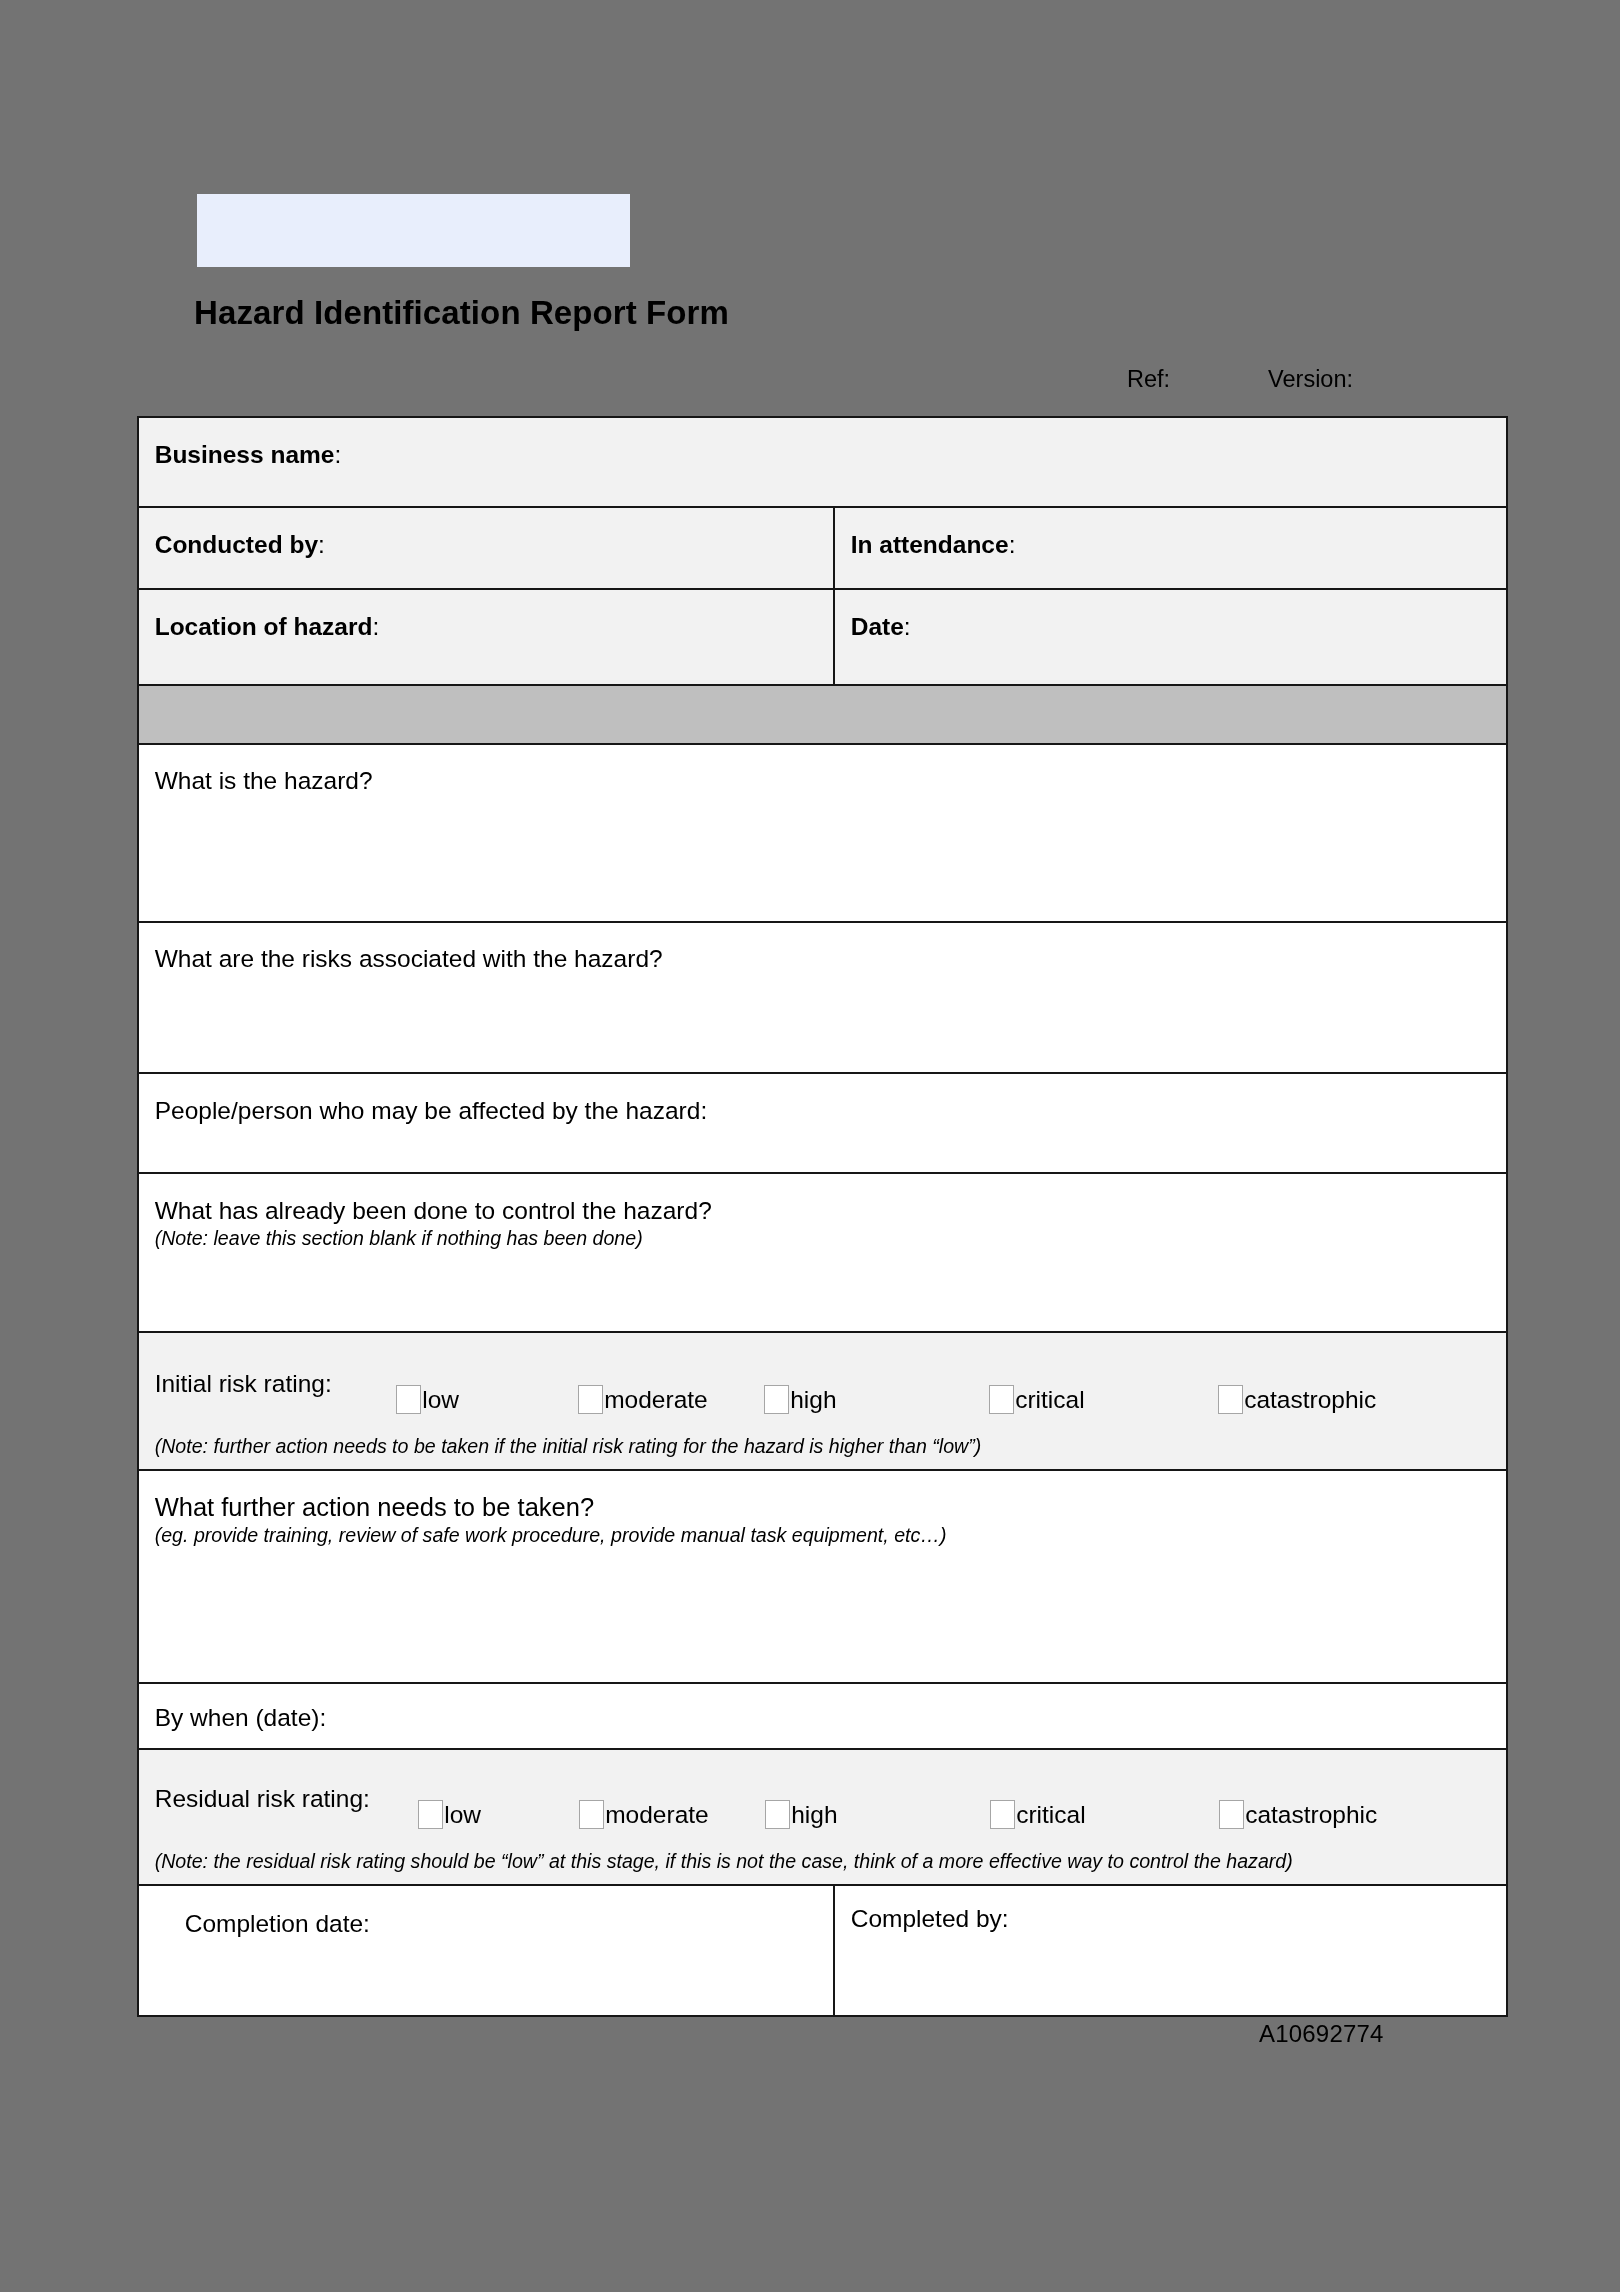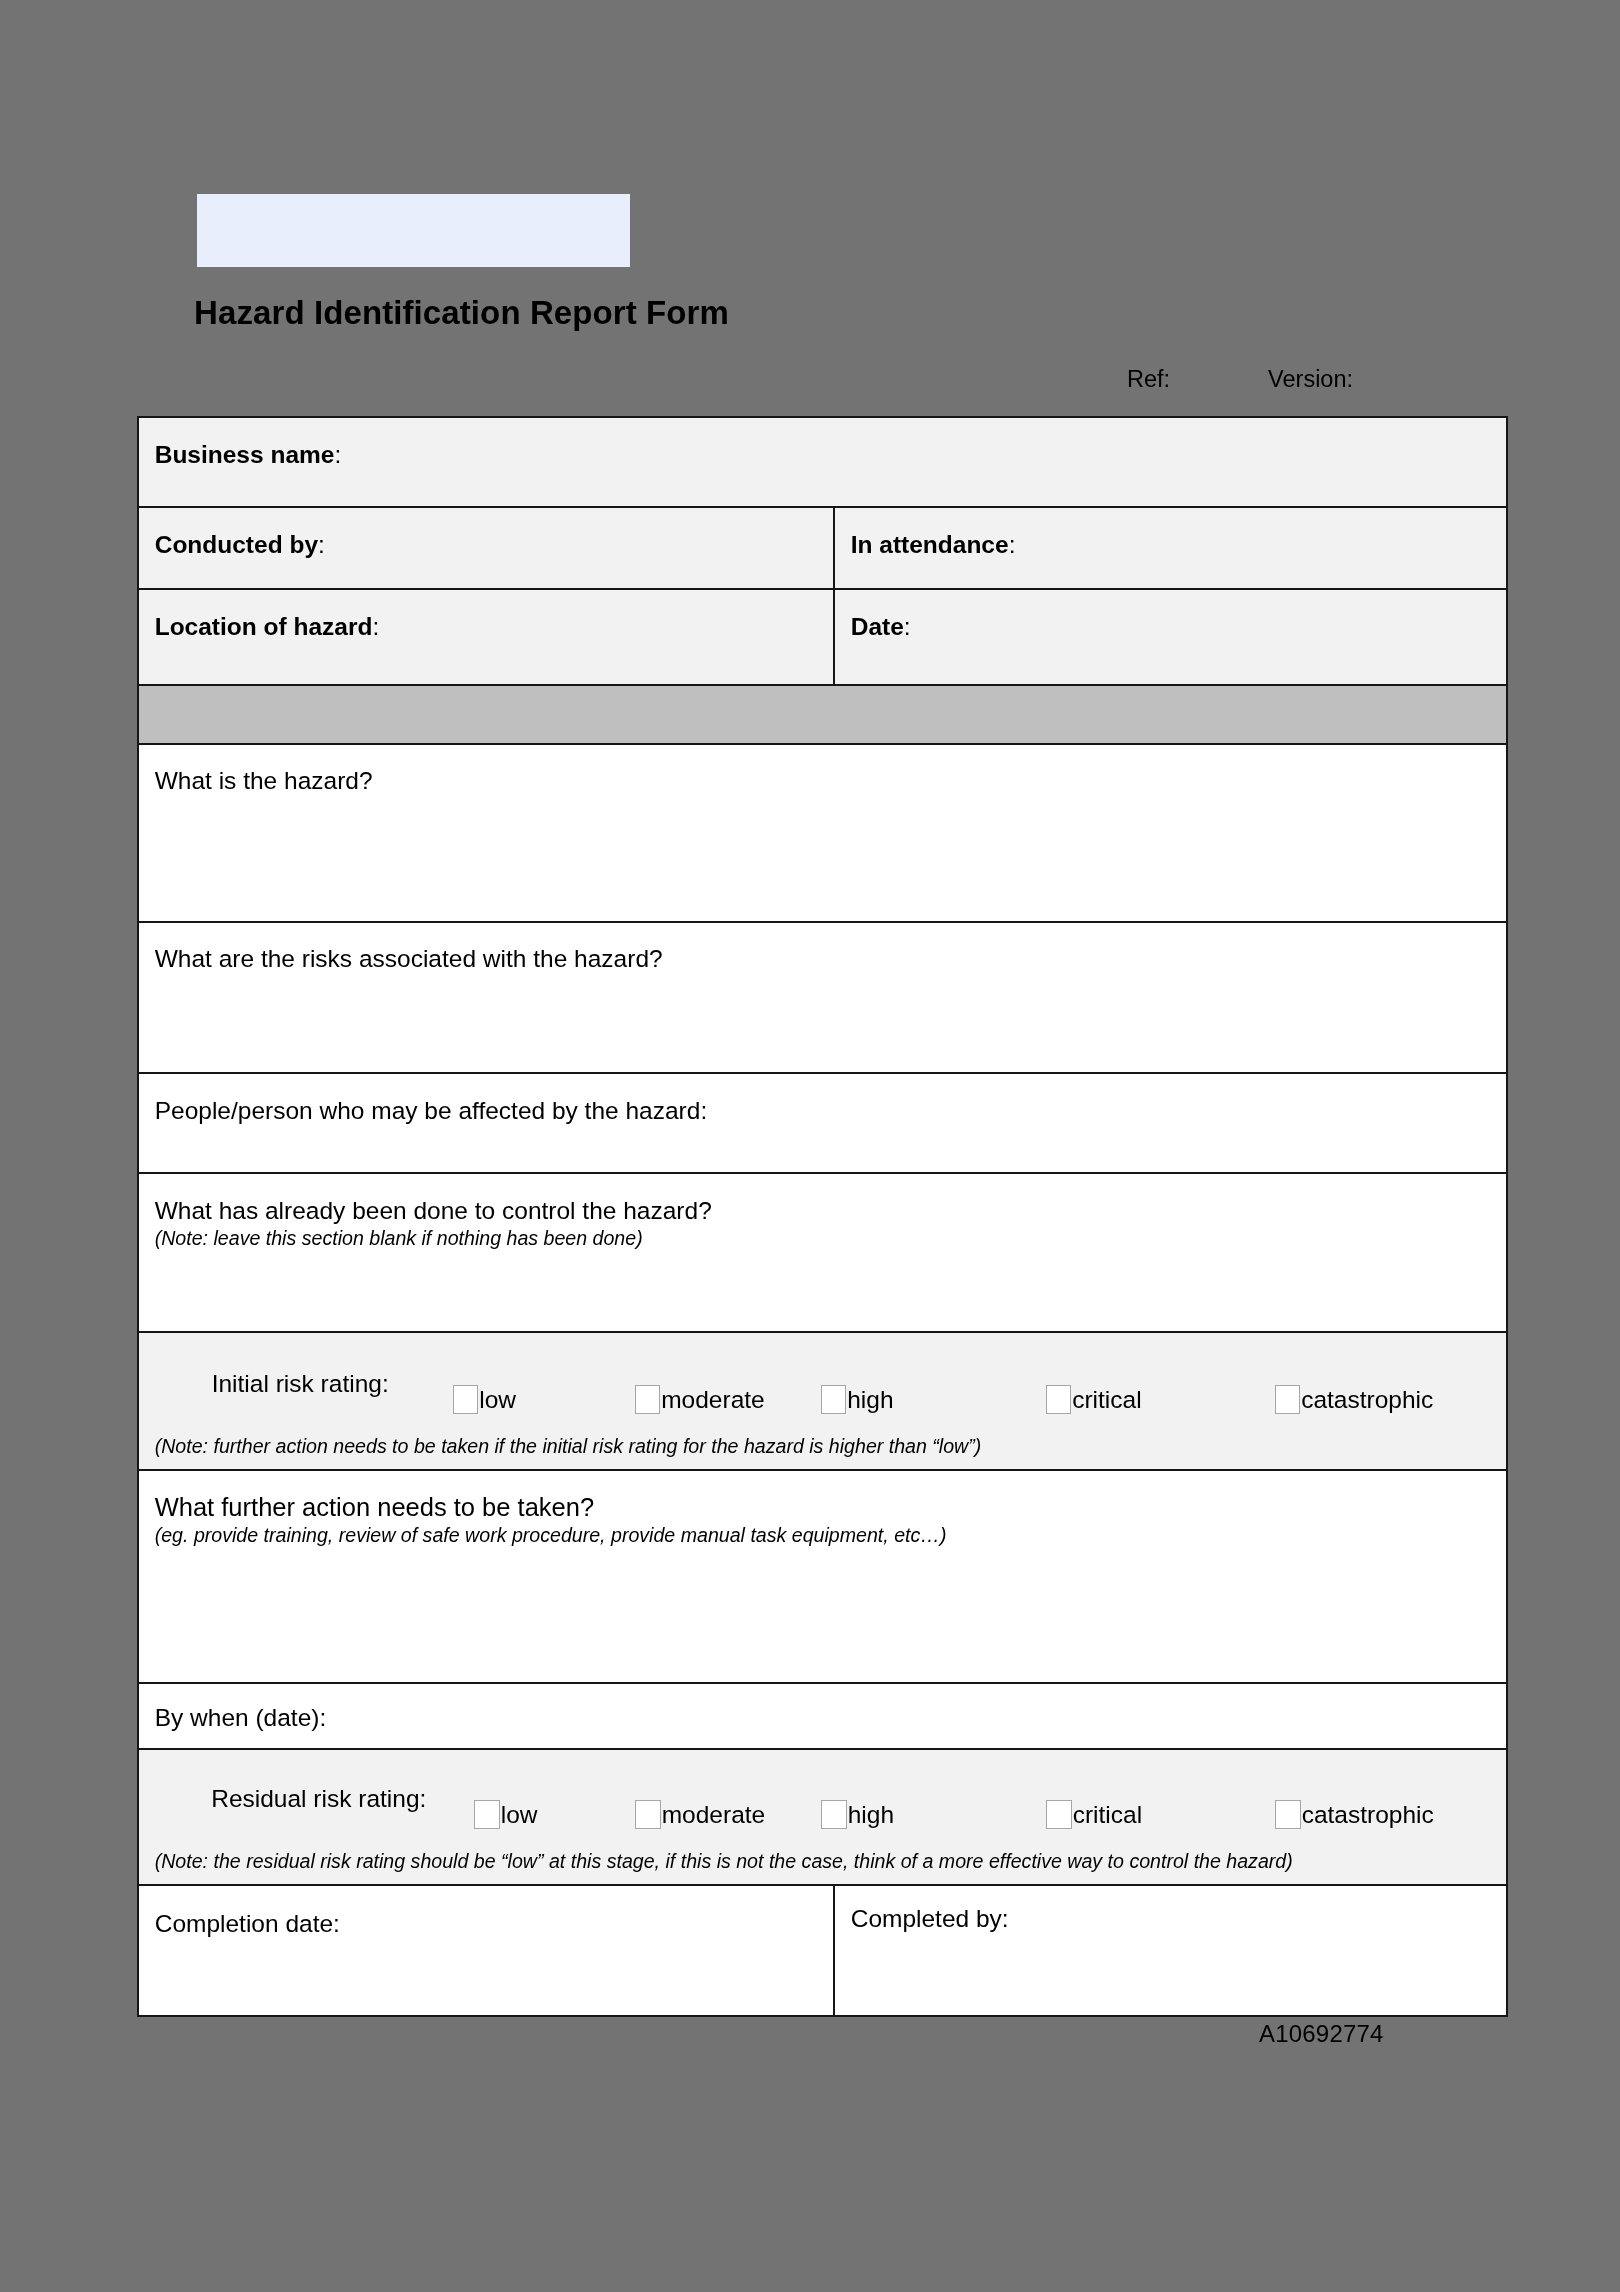--- a/index.html
+++ b/index.html
@@ -82,21 +82,20 @@
     background: #bfbfbf;
     height: 57px;
     padding: 0;
   }
 
   
   .rating-row {
     display: flex;
     align-items: center;
     white-space: nowrap;
-    justify-content: center;
   }
   .rating-label {
     font-size: 24.5px;
     display: inline-block;
   }
   .cb-group {
     display: inline-flex;
     align-items: center;
     margin-top: 32px;
   }
@@ -301,21 +300,21 @@
       </td>
     </tr>
     <tr>
       <td class="shade" colspan="2" style="border-top:none;">
         <div class="note note-row" style="padding-right:21.6px;">(Note: the residual risk rating should be “low” at this stage, if this is not the case, think of a more effective way to control the hazard)</div>
       </td>
     </tr>
 
     <tr>
       <td class="plain">
-        <div class="cellpad" style="height:88px; padding-top:23.5px;">
+        <div class="cellpad" style="height:88px; padding-top:23.5px;margin-left:30px;">
           <span>Completion date:</span>
         </div>
       </td>
       <td class="plain">
         <div class="cellpad" style="height:88px; padding-top:18px;">
           <span>Completed by:</span>
         </div>
       </td>
     </tr>
   </tbody>

